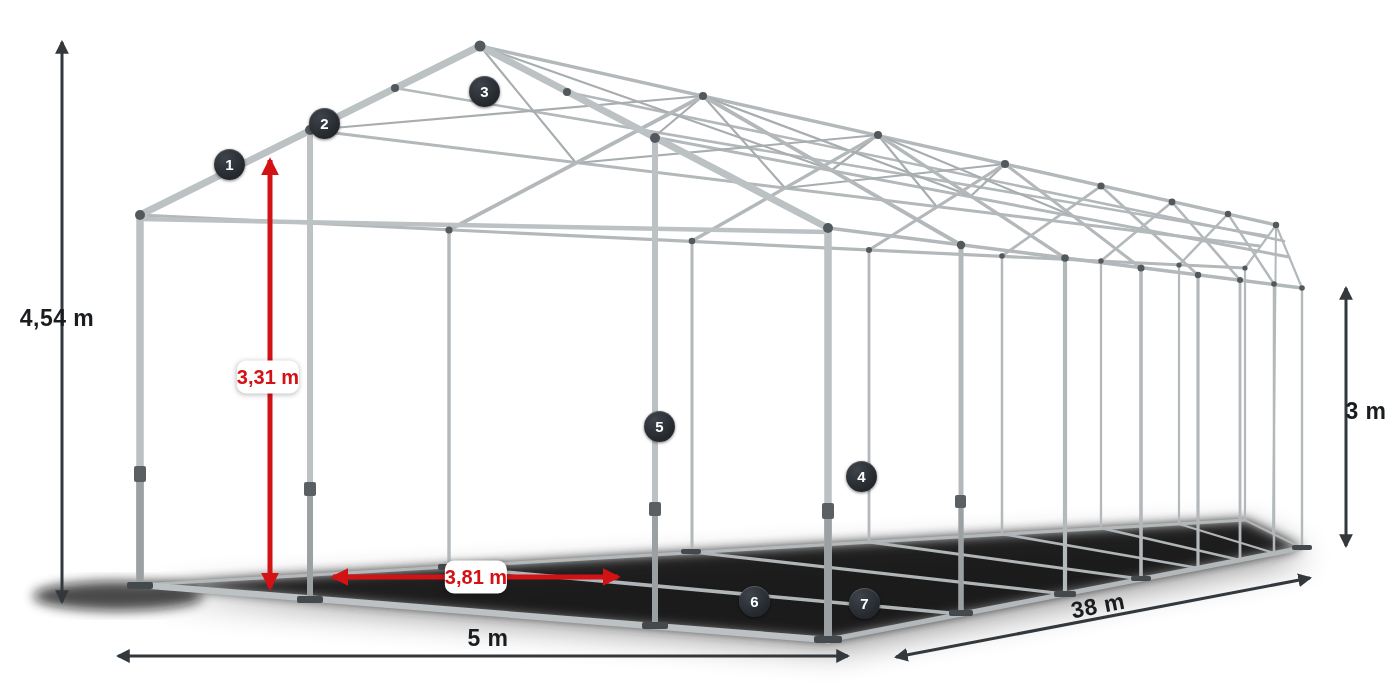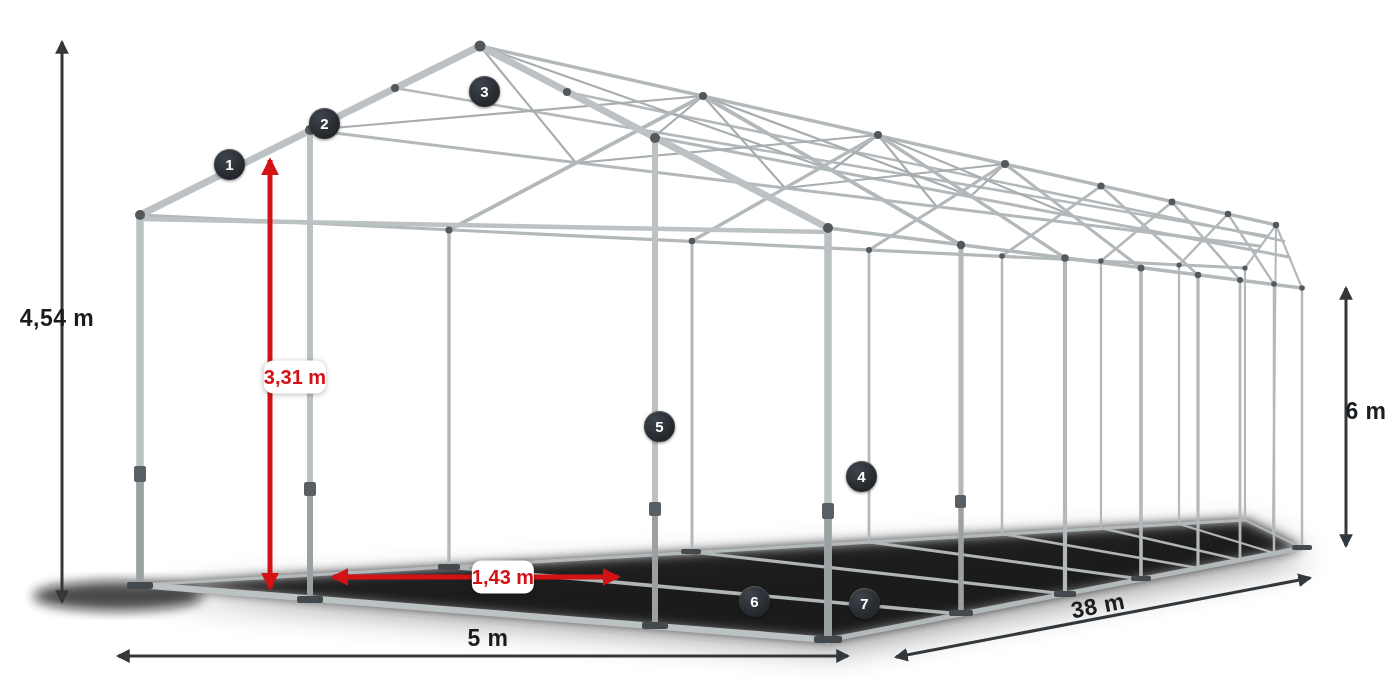--- a/index.html
+++ b/index.html
@@ -11,21 +11,20 @@
   .dim{
     position:absolute;transform:translate(-50%,-50%);
     font-weight:bold;font-size:23px;color:#1a1d20;white-space:nowrap;letter-spacing:.5px;
   }
   .dim.rot{transform:translate(-50%,-50%) rotate(-11deg);}
   .badge{
     position:absolute;transform:translate(-50%,-50%);
     background:#ffffff;border-radius:9px;padding:5px 0;
     color:#d31216;font-weight:bold;font-size:20px;white-space:nowrap;
     box-shadow:0 1px 5px rgba(0,0,0,.25);
-    margin-left:27px;
   }
   .marker{
     position:absolute;width:31px;height:31px;margin-left:-16px;margin-top:-16px;
     border-radius:50%;
     background:radial-gradient(circle at 35% 28%, #3e444b 0%, #24282d 70%);
     color:#fff;display:flex;align-items:center;justify-content:center;
     font-weight:bold;font-size:15px;
     box-shadow:0 1px 3px rgba(0,0,0,.5), inset 0 1px 1px rgba(255,255,255,.18);
     cursor:pointer;
   }
@@ -204,26 +203,26 @@
       <path d="M896 657 L1310 578" marker-start="url(#ab)" marker-end="url(#ab)"></path>
     </g>
 
     <g stroke="#d31216" stroke-width="5" fill="none">
       <path d="M270 160 L270 588" marker-start="url(#ar)" marker-end="url(#ar)"></path>
       <path d="M333 577 L618 577" marker-start="url(#ar)" marker-end="url(#ar)"></path>
     </g>
   </svg>
 
   <div class="dim" style="left:57px;top:318px">4,54 m</div>
-  <div class="dim" style="left:1366px;top:411px">6 m</div>
+  <div class="dim" style="left:1366px;top:411px">3 m</div>
   <div class="dim" style="left:488px;top:638px">5 m</div>
   <div class="dim rot" style="left:1098px;top:606px">38 m</div>
 
   <div class="badge" style="left:268px;top:377px">3,31 m</div>
-  <div class="badge" style="left:476px;top:577px">1,43 m</div>
+  <div class="badge" style="left:476px;top:577px">3,81 m</div>
 
   <div class="marker" style="left:230px;top:165px">
       <span>1</span>
     </div>
   <div class="marker" style="left:325px;top:124px">
       <span>2</span>
     </div>
   <div class="marker" style="left:485px;top:92px">
       <span>3</span>
     </div>

